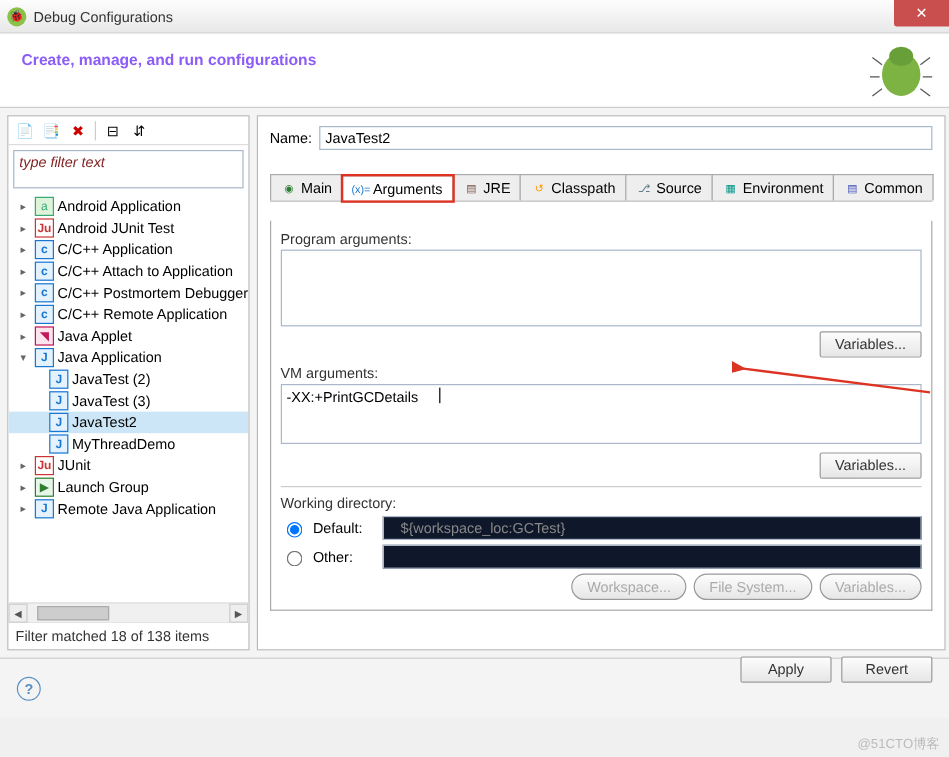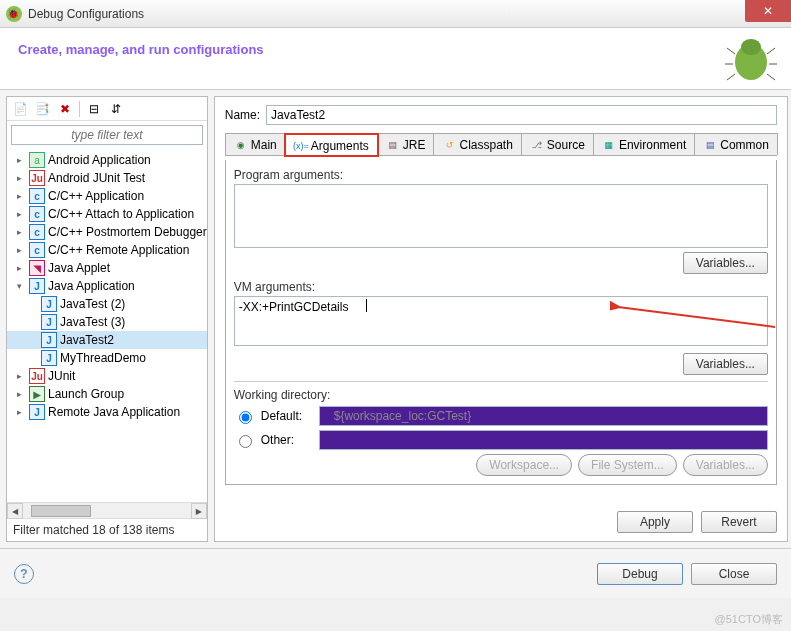--- a/index.html
+++ b/index.html
@@ -8,55 +8,55 @@
 .titlebar .icon { width:16px;height:16px;background:#8bc34a;border-radius:50%;margin-right:6px;display:flex;align-items:center;justify-content:center;color:#fff;font-size:10px; }
 .titlebar .close { position:absolute; right:0; top:0; width:46px; height:22px; background:#c94f4f; color:#fff; display:flex;align-items:center;justify-content:center; border-bottom-left-radius:2px; }
 .header { padding:10px 14px 6px; background:#fff; border-bottom:1px solid #ccc; position:relative; height:62px; }
 .header h1 { margin:4px; font-size:13px; font-weight:bold; color:#8b5cf6; }
 .header .sub { margin-top:6px; font-size:12px; color:#444; padding-left:10px; }
 .header .bug { position:absolute; right:14px; top:6px; }
 .main { display:flex; height:458px; background:#f4f4f4; }
 .left { width:205px; border:1px solid #bbb; margin:6px 0 6px 6px; background:#fff; display:flex; flex-direction:column; }
 .toolbar { height:24px; border-bottom:1px solid #ddd; display:flex; align-items:center; padding:2px 4px; gap:2px; }
 .tbtn { width:20px;height:20px; display:flex;align-items:center;justify-content:center; border:1px solid transparent; }
-.filter { border:1px solid #a9b7c9; height:20px; margin:4px; padding:2px 4px; color:#737373; font-style:italic;text-align:center; }
+.filter { border:1px solid #a9b7c9; height:32px; margin:4px; padding:2px 4px; color:#7f1d1d; font-style:italic; }
 .tree { flex:1; overflow:auto; padding:2px 0; }
 .node { display:flex; align-items:center; height:18px; padding-left:10px; white-space:nowrap; }
 .node .arrow { width:12px; color:#666; font-size:9px; }
 .node .ic { width:16px;height:16px;margin-right:3px;display:inline-flex;align-items:center;justify-content:center;font-size:10px;border:1px solid; }
 .node.child { padding-left:34px; }
 .node.selected { background:#cde6f7; }
 .ic-android{background:#dff3d8;border-color:#8bc34a;color:#3a7;}
 .ic-c{background:#e3f2fd;border-color:#2196f3;color:#1976d2;font-weight:bold;}
 .ic-java{background:#e3f2fd;border-color:#2196f3;color:#1976d2;font-weight:bold;}
 .ic-ju{background:#fff;border-color:#c33;color:#c33;font-weight:bold;font-size:9px;}
 .ic-run{background:#e8f5e9;border-color:#4caf50;color:#2e7d32;}
 .ic-applet{background:#fce4ec;border-color:#c2185b;color:#c2185b;}
 .hscroll { height:16px; border-top:1px solid #ddd; background:#f0f0f0; position:relative; }
 .hscroll .thumb { position:absolute; left:24px; top:2px; width:60px; height:12px; background:#cdcdcd; border:1px solid #aaa; }
 .hscroll .ar { position:absolute; top:0; width:16px; height:16px; background:#eee; border:1px solid #ccc; display:flex;align-items:center;justify-content:center;font-size:8px;color:#555; }
 .filter-status { padding:4px 6px; border-top:1px solid #ddd; color:#333; }
-.right { flex:1; margin:6px; border:1px solid #bbb; background:#fff; padding:8px 10px; display:flex; flex-direction:column; gap:4px; }
+.right { flex:1; margin:6px; border:1px solid #bbb; background:#fff; padding:8px 10px; display:flex; flex-direction:column; gap:16px; }
 .namerow { display:flex; align-items:center; gap:6px; }
 .namerow input { flex:1; border:1px solid #a9b7c9; height:20px; padding:2px 4px; }
 .tabs { display:flex; border-bottom:1px solid #aaa; margin-top:4px; }
 .tab { padding:3px 8px; border:1px solid #aaa; border-bottom:none; background:#eee; margin-right:-1px; display:flex; align-items:center; gap:3px; height:22px; }
 .tab.active { background:#fff; position:relative; top:1px; }
 .tab.highlighted { outline:2px solid #d32; outline-offset:-1px; }
 .tab .ti { width:14px;height:14px;display:inline-flex;align-items:center;justify-content:center;font-size:9px; }
 .panel { border:1px solid #aaa; border-top:none; padding:8px; flex:1; display:flex; flex-direction:column; background:#fff; }
 .lbl { color:#333; margin-bottom:2px; }
 textarea { border:1px solid #a9b7c9; resize:none; font-family:inherit; padding:3px 4px; }
 .btnrow { display:flex; justify-content:flex-end; margin-top:4px; }
 .btn { border:1px solid #999; background:linear-gradient(#fdfdfd,#e6e6e6); padding:3px 12px; height:22px; min-width:76px; text-align:center; border-radius:2px; color:#333; }
 .btn.disabled { color:#aaa;border-radius:11px; }
 .wd { border-top:1px solid #ccc; margin-top:6px; padding-top:6px; }
 .wdrow { display:flex; align-items:center; gap:6px; margin-top:4px; }
 .wdrow input[type=text] { flex:1; border:1px solid #a9b7c9; height:20px; padding:2px 4px; }
-.wdrow input[type=text].ro { background:#4c1d95; color:#888;padding-left:14px; }
+.wdrow input[type=text].ro { background:#0f172a; color:#888;padding-left:14px; }
 .bottom { display:flex; justify-content:flex-end; gap:8px; margin-top:22px; }
 .footer { height:50px; border-top:1px solid #ccc; background:#f4f4f4; display:flex; align-items:center; justify-content:space-between; padding:0 14px; }
 .help { width:20px;height:20px;border:1.5px solid #5a8fc2;border-radius:50%;color:#5a8fc2;display:flex;align-items:center;justify-content:center;font-weight:bold; }
 .arrow-annot { position:absolute; top:297px; left:610px; pointer-events:none; }
 .watermark { position:absolute; right:8px; bottom:4px; color:#bbb; font-size:11px; }
 .vm-wrap { position:relative; }
 .cursor { position:absolute; left:132px; top:3px; width:1px; height:13px; background:#000; }
 </style>
 </head>
 <body>
@@ -254,19 +254,15 @@
   <defs>
       <marker id="ah" markerWidth="10" markerHeight="8" refX="2" refY="4" orient="auto">
         <polygon points="10 0, 0 4, 10 8" fill="#d32"></polygon>
       </marker>
     </defs>
   <line x1="165" y1="30" x2="8" y2="10" stroke="#d32" stroke-width="2" marker-end="url(#ah)"></line>
 </svg>
 
 <div class="footer">
   <div class="help">?</div>
-  <div style="display:flex;gap:8px">
-    <div class="btn" style="min-width:86px;border-color:#5a8fc2">Debug</div>
-    <div class="btn" style="min-width:86px">Close</div>
-  </div>
 </div>
 
 <div class="watermark">@51CTO博客</div>
 
 </body></html>

